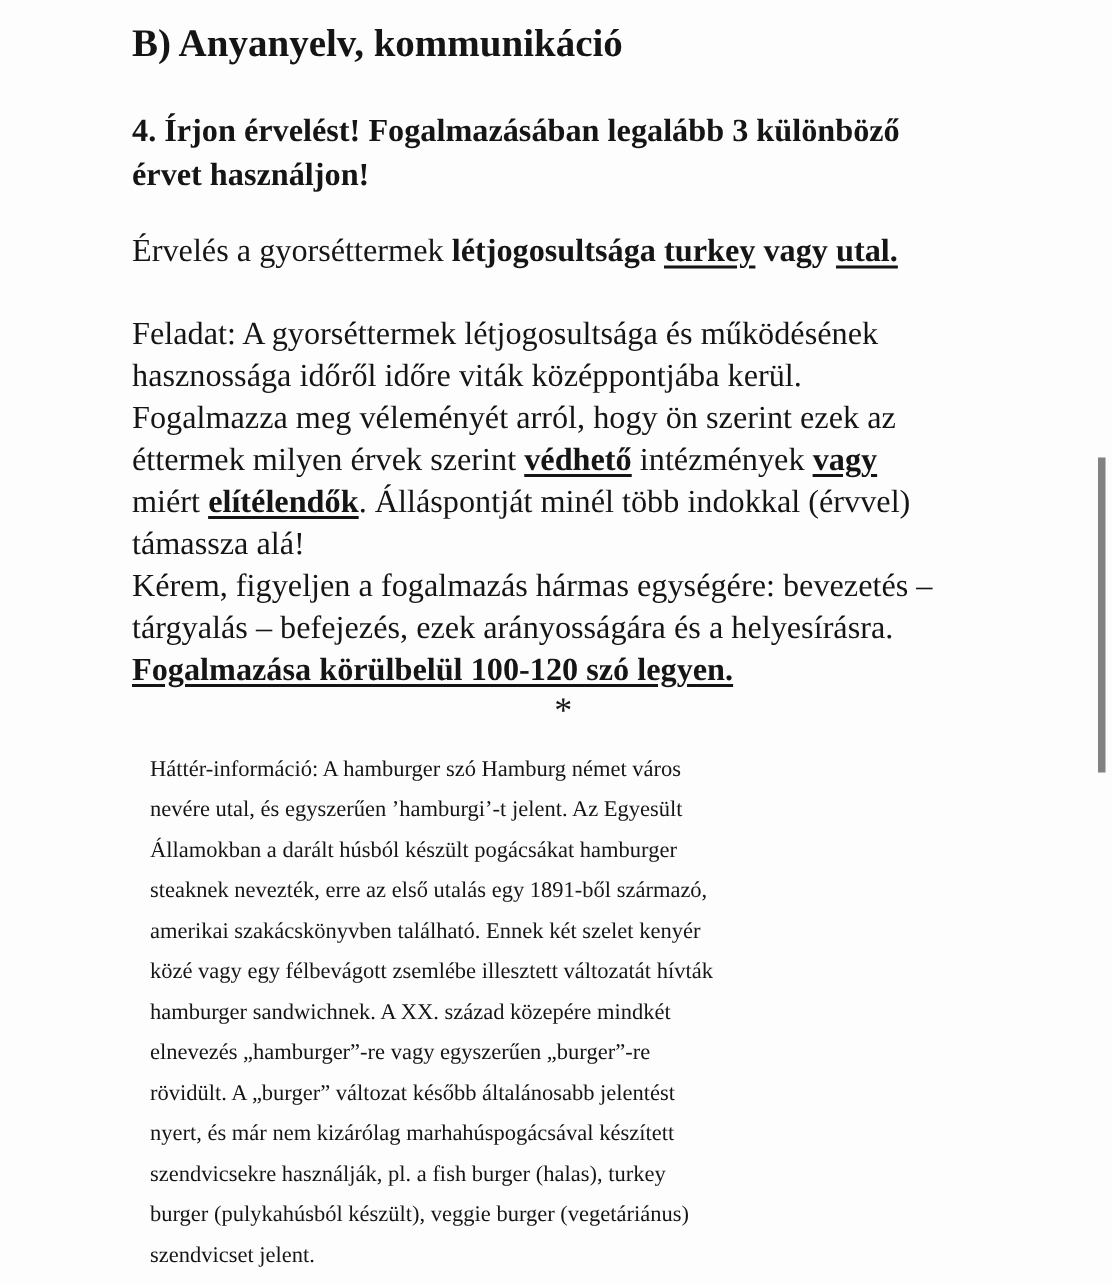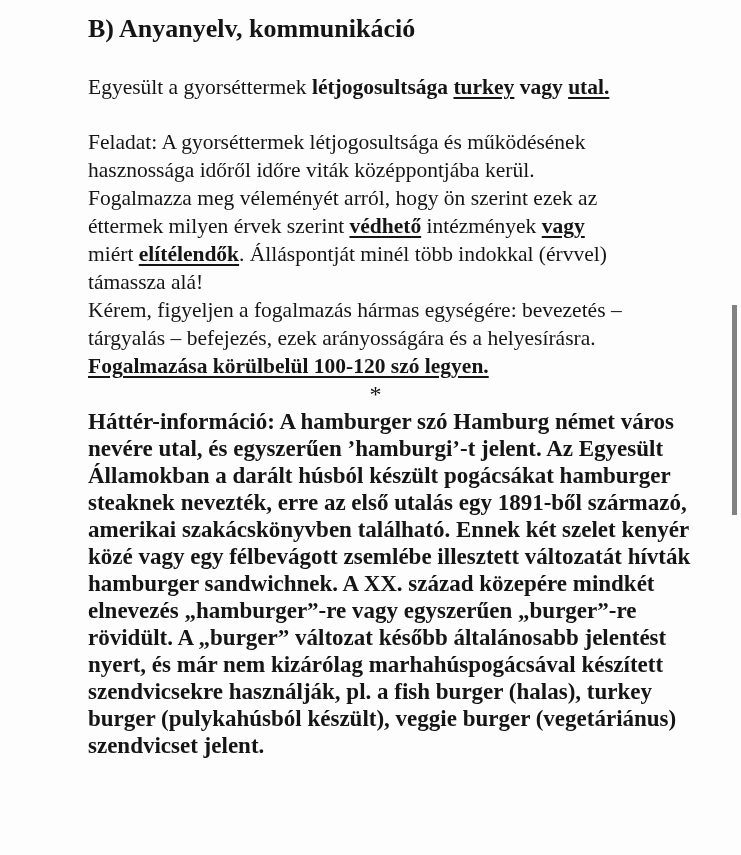--- a/index.html
+++ b/index.html
@@ -52,45 +52,45 @@
     margin: 0;
     white-space: nowrap;
   }
   .separator-line {
     font-size: 24px;
     line-height: 28px;
     text-align: center;
     margin: 0;
   }
   .background-paragraph {
-    font-size: 23px;
+    font-size: 15px;
     line-height: 27px;
-    margin: 0;
+    margin: 12px;
     white-space: nowrap;
-    font-weight: bold;
   }
   .b { font-weight: bold; }
   .u { text-decoration: underline; text-underline-offset: 3px; }
   .scrollbar-thumb {
     position: absolute;
     right: 4px;
     top: 305px;
     width: 5px;
     height: 210px;
     background: #828282;
   }
 </style>
 </head>
 <body>
 
 <div class="page">
   <h1 class="section-title"><span class="b">B) Anyanyelv, kommunikáció</span></h1>
 
+  <h2 class="task-heading"><span class="b">4. Írjon érvelést! Fogalmazásában legalább 3 különböző</span><br><span class="b">érvet használjon!</span></h2>
 
-  <p class="topic-line"><span>Egyesült a gyorséttermek </span><span class="b">létjogosultsága </span><span class="b u">turkey</span><span class="b"> vagy </span><span class="b u">utal.</span></p>
+  <p class="topic-line"><span>Érvelés a gyorséttermek </span><span class="b">létjogosultsága </span><span class="b u">turkey</span><span class="b"> vagy </span><span class="b u">utal.</span></p>
 
   <p class="task-paragraph"><span>Feladat: A gyorséttermek létjogosultsága és működésének</span><br><span>hasznossága időről időre viták középpontjába kerül.</span><br><span>Fogalmazza meg véleményét arról, hogy ön szerint ezek az</span><br><span>éttermek milyen érvek szerint </span><span class="b u">védhető</span><span> intézmények </span><span class="b u">vagy</span><br><span>miért </span><span class="b u">elítélendők</span><span>. Álláspontját minél több indokkal (érvvel)</span><br><span>támassza alá!</span><br><span>Kérem, figyeljen a fogalmazás hármas egységére: bevezetés –</span><br><span>tárgyalás – befejezés, ezek arányosságára és a helyesírásra.</span><br><span class="b u">Fogalmazása körülbelül 100-120 szó legyen.</span></p>
 
   <div class="separator-line col">*</div>
 
   <p class="background-paragraph"><span>Háttér-információ: A hamburger szó Hamburg német város</span><br><span>nevére utal, és egyszerűen ’hamburgi’-t jelent. Az Egyesült</span><br><span>Államokban a darált húsból készült pogácsákat hamburger</span><br><span>steaknek nevezték, erre az első utalás egy 1891-ből származó,</span><br><span>amerikai szakácskönyvben található. Ennek két szelet kenyér</span><br><span>közé vagy egy félbevágott zsemlébe illesztett változatát hívták</span><br><span>hamburger sandwichnek. A XX. század közepére mindkét</span><br><span>elnevezés „hamburger”-re vagy egyszerűen „burger”-re</span><br><span>rövidült. A „burger” változat később általánosabb jelentést</span><br><span>nyert, és már nem kizárólag marhahúspogácsával készített</span><br><span>szendvicsekre használják, pl. a fish burger (halas), turkey</span><br><span>burger (pulykahúsból készült), veggie burger (vegetáriánus)</span><br><span>szendvicset jelent.</span></p>
 </div>
 
 <div class="scrollbar-thumb"></div>
 

